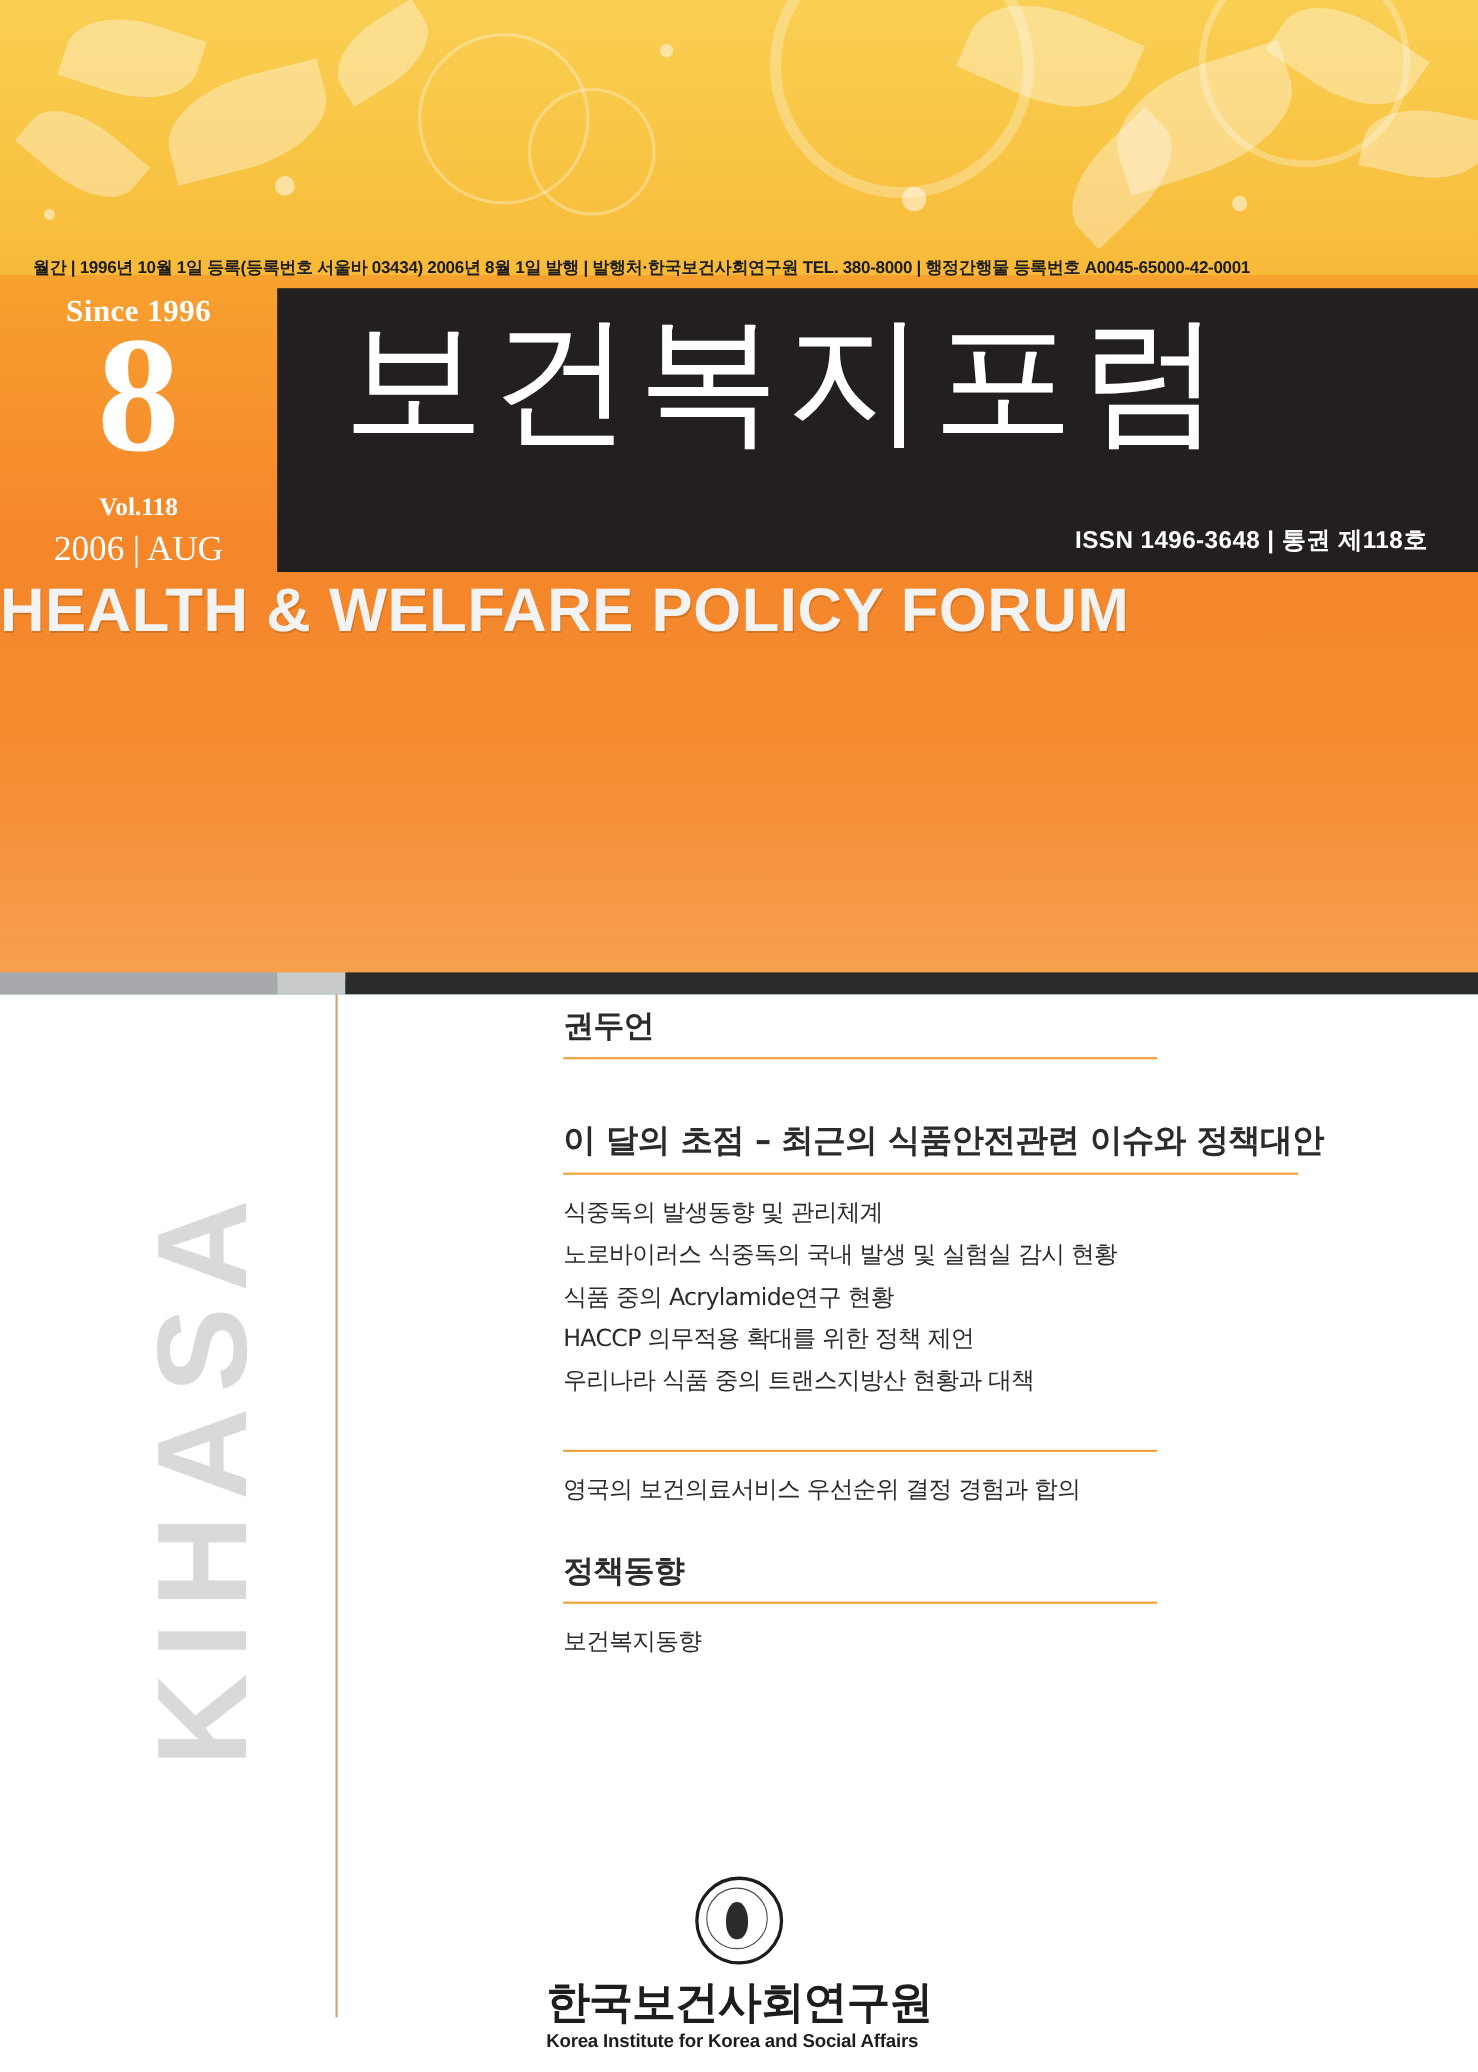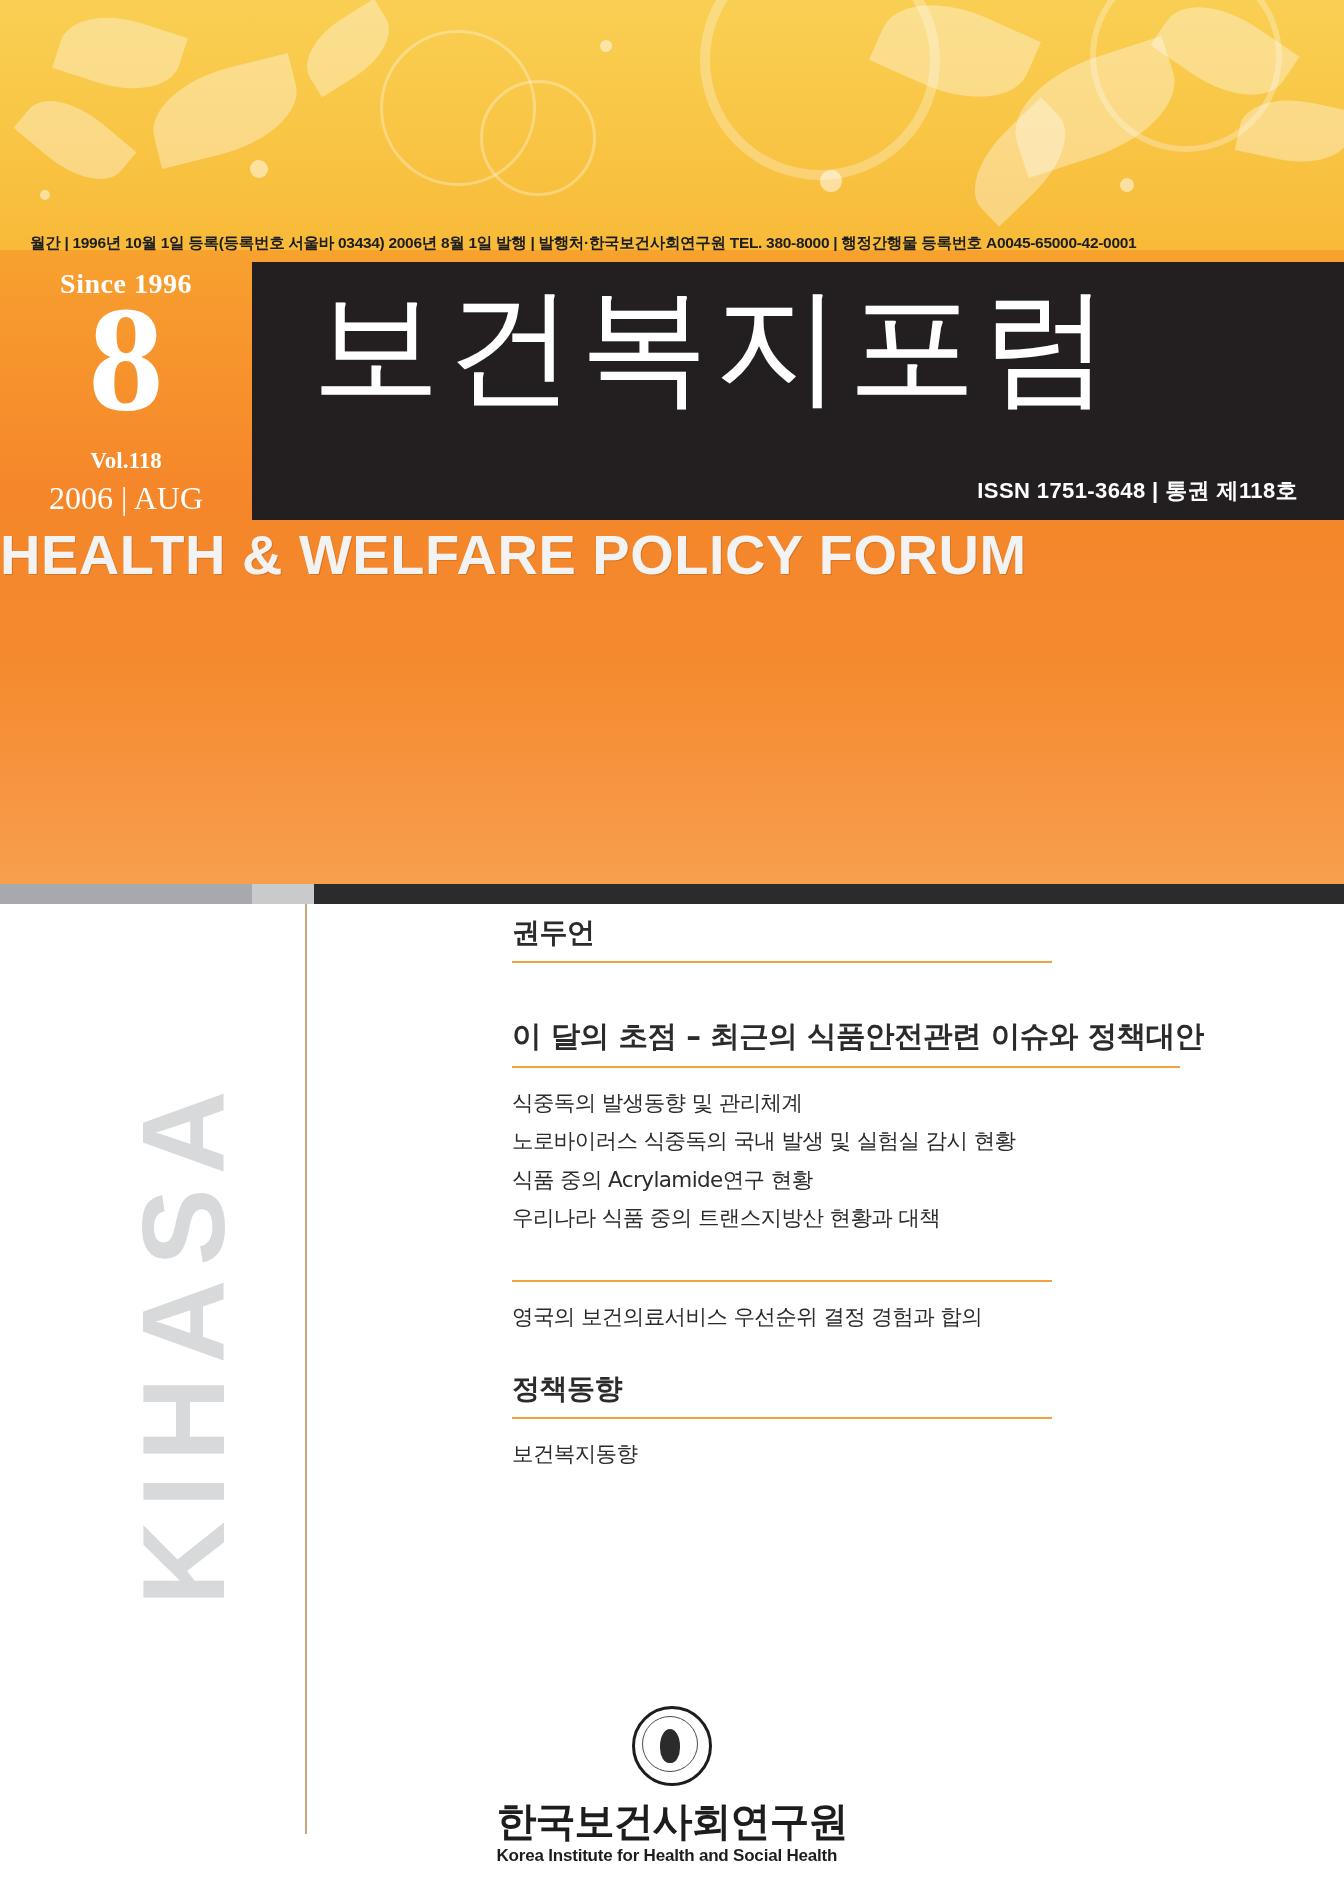--- a/index.html
+++ b/index.html
@@ -350,21 +350,21 @@
 
     <div class="issue-panel">
       <div class="since">Since 1996</div>
       <div class="big-num">8</div>
       <div class="vol">Vol.118</div>
       <div class="year-mon">2006 | AUG</div>
     </div>
 
     <div class="masthead">
       <div class="masthead-title">보건복지포럼</div>
-      <div class="issn-line">ISSN 1751-3648 | 통권 제118호</div>
+      <div class="issn-line">ISSN 1496-3648 | 통권 제118호</div>
     </div>
 
     <div class="eng-title">HEALTH &amp; WELFARE POLICY FORUM</div>
   </div>
 
   <div class="grey-bar">
     <div class="seg1"></div>
     <div class="seg2"></div>
     <div class="seg3"></div>
   </div>
@@ -382,20 +382,21 @@
 
       <div class="gap-lg"></div>
 
       <div>
         <div class="sec-head big">이 달의 초점 – 최근의 식품안전관련 이슈와 정책대안</div>
         <div class="rule wide"></div>
         <div class="gap-sm"></div>
         <div class="item">식중독의 발생동향 및 관리체계</div>
         <div class="item">노로바이러스 식중독의 국내 발생 및 실험실 감시 현황</div>
         <div class="item">식품 중의 Acrylamide연구 현황</div>
+        <div class="item">HACCP 의무적용 확대를 위한 정책 제언</div>
         <div class="item">우리나라 식품 중의 트랜스지방산 현황과 대책</div>
       </div>
 
       <div class="gap-md"></div>
 
       <div>
         <div class="rule mid"></div>
         <div class="gap-sm"></div>
         <div class="item">영국의 보건의료서비스 우선순위 결정 경험과 합의</div>
       </div>
@@ -408,18 +409,18 @@
         <div class="gap-sm"></div>
         <div class="item">보건복지동향</div>
       </div>
 
     </div>
 
     <div class="publisher">
       <div class="seal"></div>
       <div class="pub-text">
         <div class="pub-kr">한국보건사회연구원</div>
-        <div class="pub-en">Korea Institute for Health and Social Health</div>
+        <div class="pub-en">Korea Institute for Korea and Social Affairs</div>
       </div>
     </div>
   </div>
 
 </div>
 
 </body></html>

